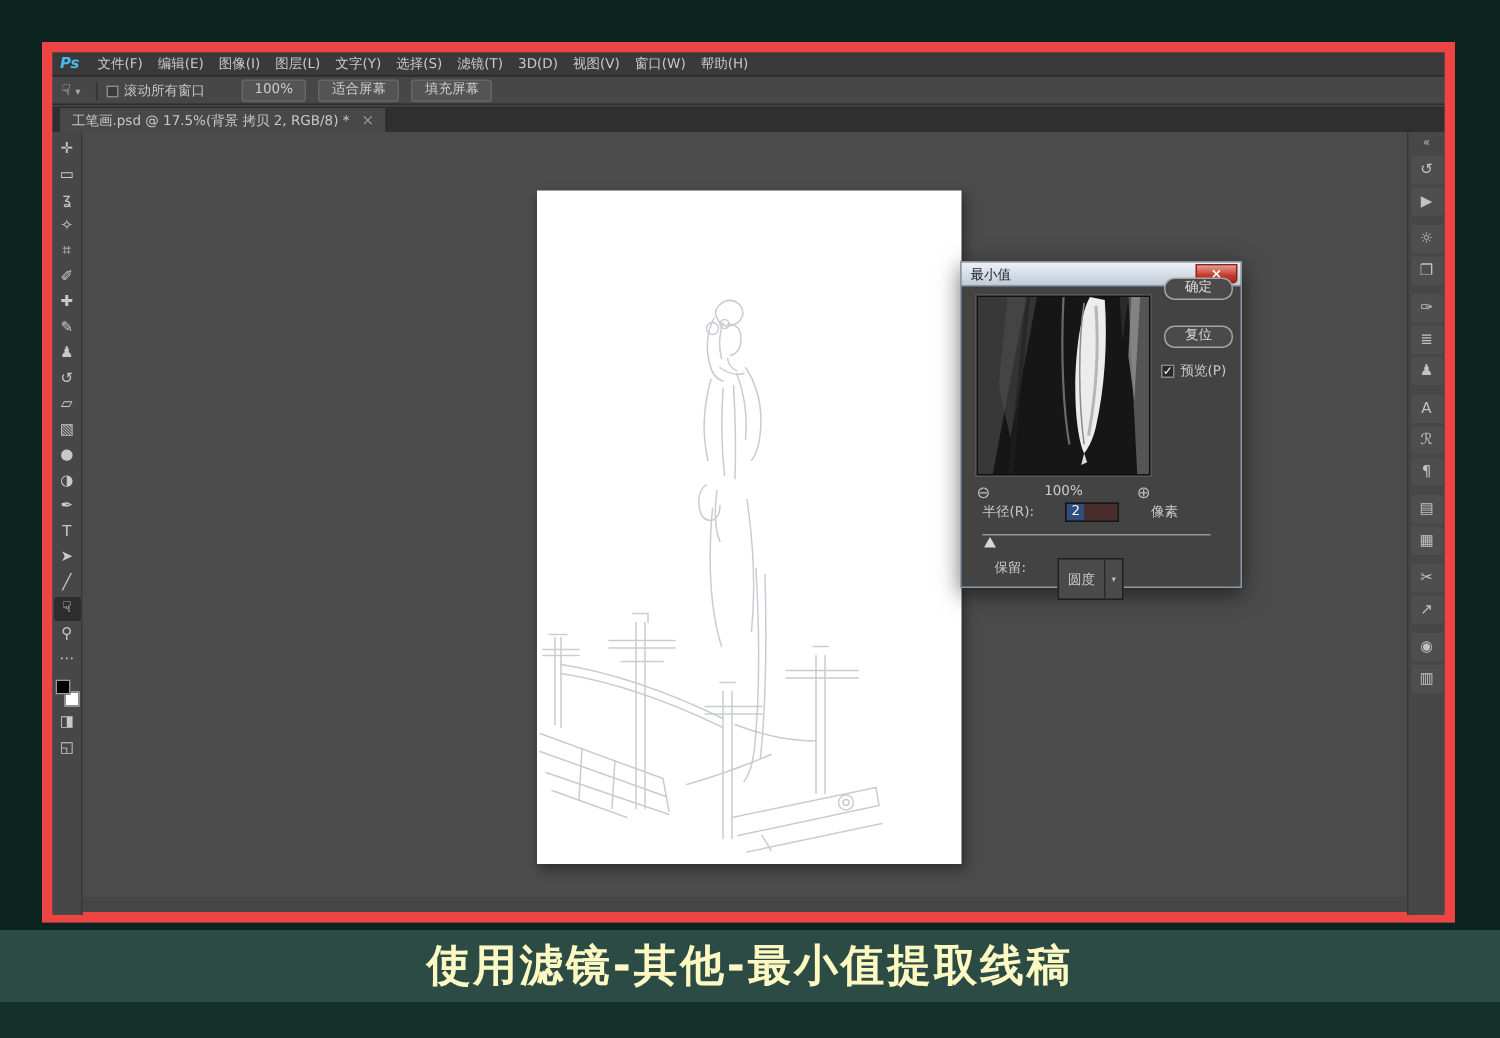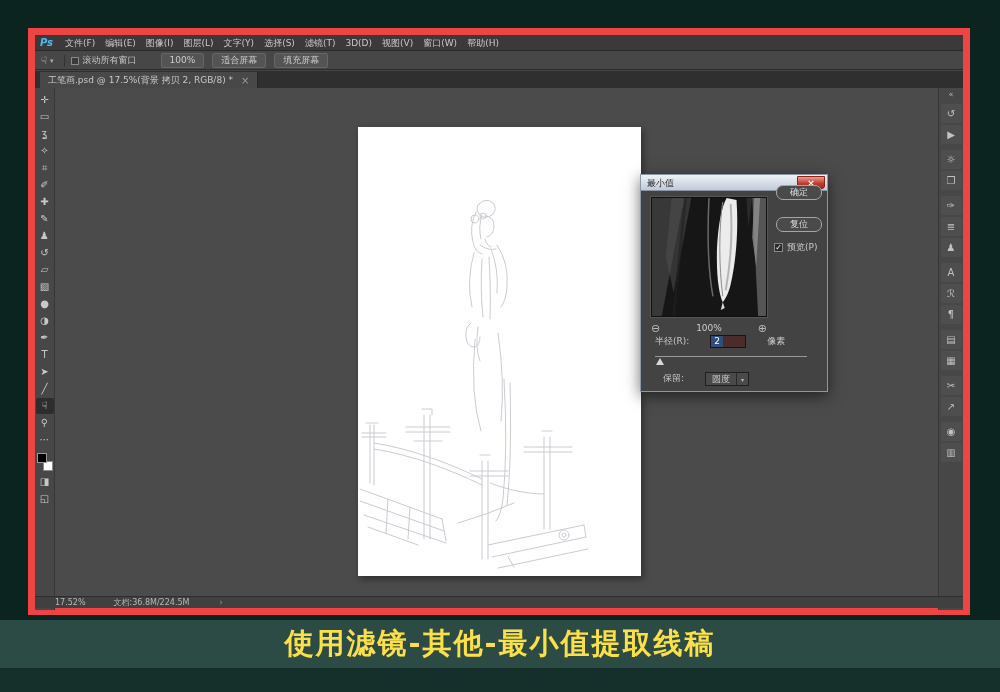--- a/index.html
+++ b/index.html
@@ -2,21 +2,21 @@
 <html><head>
 <meta charset="utf-8">
 <style>
   * { margin:0; padding:0; box-sizing:border-box; }
   html,body { width:1000px; height:692px; }
   body { font-family:"DejaVu Sans", sans-serif; overflow:hidden; background:#0c2420; }
   .stage { position:absolute; inset:0; width:1000px; height:692px; background:#0c2420; }
 
   
   .caption-band { position:absolute; left:0; top:620px; width:1000px; height:48px; background:#2c4b44; display:flex; align-items:center; justify-content:center; }
-  .caption-band .caption { color:#fde047; font-size:29px; font-weight:bold; letter-spacing:2px; }
+  .caption-band .caption { color:#fef9c3; font-size:29px; font-weight:bold; letter-spacing:2px; }
   .bottom-strip { position:absolute; left:0; top:668px; width:1000px; height:24px; background:#15302b; }
 
   
   .ps-window { position:absolute; left:28px; top:28px; width:942px; height:587px; background:#464646; border:7px solid #ef4444; }
 
   .menubar { position:absolute; left:0; top:0; width:100%; height:16px; background:#3a3a3a; border-bottom:1px solid #2a2a2a; display:flex; align-items:center; color:#c9c9c9; font-size:9px; }
   .ps-logo { color:#4db8f0; font-weight:bold; font-size:10px; padding:0 7px 0 5px; font-style:italic; }
   .menu-item { padding:2px 5px; line-height:16px; white-space:nowrap; }
 
   .optionsbar { position:absolute; left:0; top:17px; width:100%; height:18px; background:#474747; border-bottom:1px solid #2c2c2c; display:flex; align-items:center; color:#c5c5c5; font-size:9px; }
@@ -68,21 +68,21 @@
   .dlg-zoombtn { font-size:11px; color:#bbb; }
   .dlg-zoomlevel { font-size:9px; color:#ccc; }
   .dlg-row { position:absolute; left:14px; color:#c9c9c9; font-size:9px; display:flex; align-items:flex-start;gap:16px; }
   .radius-row { top:160px; }
   .radius-input { width:36px; height:13px; background:#2a2a2a; border:1px solid #151515; margin:0 5px; display:flex; align-items:stretch; overflow:hidden; }
   .radius-val { background:#2f4d7d; color:#fff; font-size:9px; line-height:11px; padding:0 3px; }
   .radius-rest { flex:1; background:#4a2d2a; }
   .slider-track { position:absolute; left:14px; top:181px; width:152px; height:1px; background:#999; }
   .slider-thumb { position:absolute; left:15px; top:183px; width:0; height:0; border-left:4px solid transparent; border-right:4px solid transparent; border-bottom:7px solid #d8d8d8; }
   .preserve-row { top:197px; left:22px; }
-  .preserve-select { height:14px; background:#4a4a4a; border:1px solid #1f1f1f; display:flex; align-items:center; margin-left:5px; }
+  .preserve-select { height:28px; background:#4a4a4a; border:1px solid #1f1f1f; display:flex; align-items:center; margin-left:5px; }
   .preserve-value { font-size:9px; color:#ccc; padding:0 6px; }
   .preserve-caret { width:12px; height:100%; border-left:1px solid #2a2a2a; font-size:6px; color:#bbb; display:flex; align-items:center; justify-content:center; }
   .dlg-btn { position:absolute; left:135px; width:46px; height:15px; border:1px solid #a5a5a5; border-radius:7px; background:#4a4a4a; color:#ddd; font-size:9px; line-height:13px; text-align:center; }
   .btn-ok { top:10px; }
   .btn-reset { top:42px; }
   .preview-check-row { position:absolute; left:133px; top:66px; display:flex; align-items:center; color:#c9c9c9; font-size:9px; }
   .checkbox { width:9px; height:9px; background:#2a2a2a; border:1px solid #888; color:#fff; font-size:8px; line-height:8px; text-align:center; margin-right:4px; }
 </style>
 </head>
 <body>
@@ -248,25 +248,20 @@
         <div class="dock-gap"></div>
         <div class="dock-icon">✂</div>
         <div class="dock-icon">↗</div>
         <div class="dock-gap"></div>
         <div class="dock-icon">◉</div>
         <div class="dock-icon">▥</div>
       </div>
 
     </div>
 
-    <div class="statusbar">
-      <span class="status-zoom">17.52%</span>
-      <span class="status-doc">文档:36.8M/224.5M</span>
-      <span class="status-chevron">›</span>
-    </div>
   </div>
 
   <div class="dialog">
     <div class="dlg-title">
       <span class="dlg-title-text">最小值</span>
       <span class="dlg-close">×</span>
     </div>
 
     <div class="dlg-preview">
       <svg viewBox="0 0 116 120" width="114" height="118">

